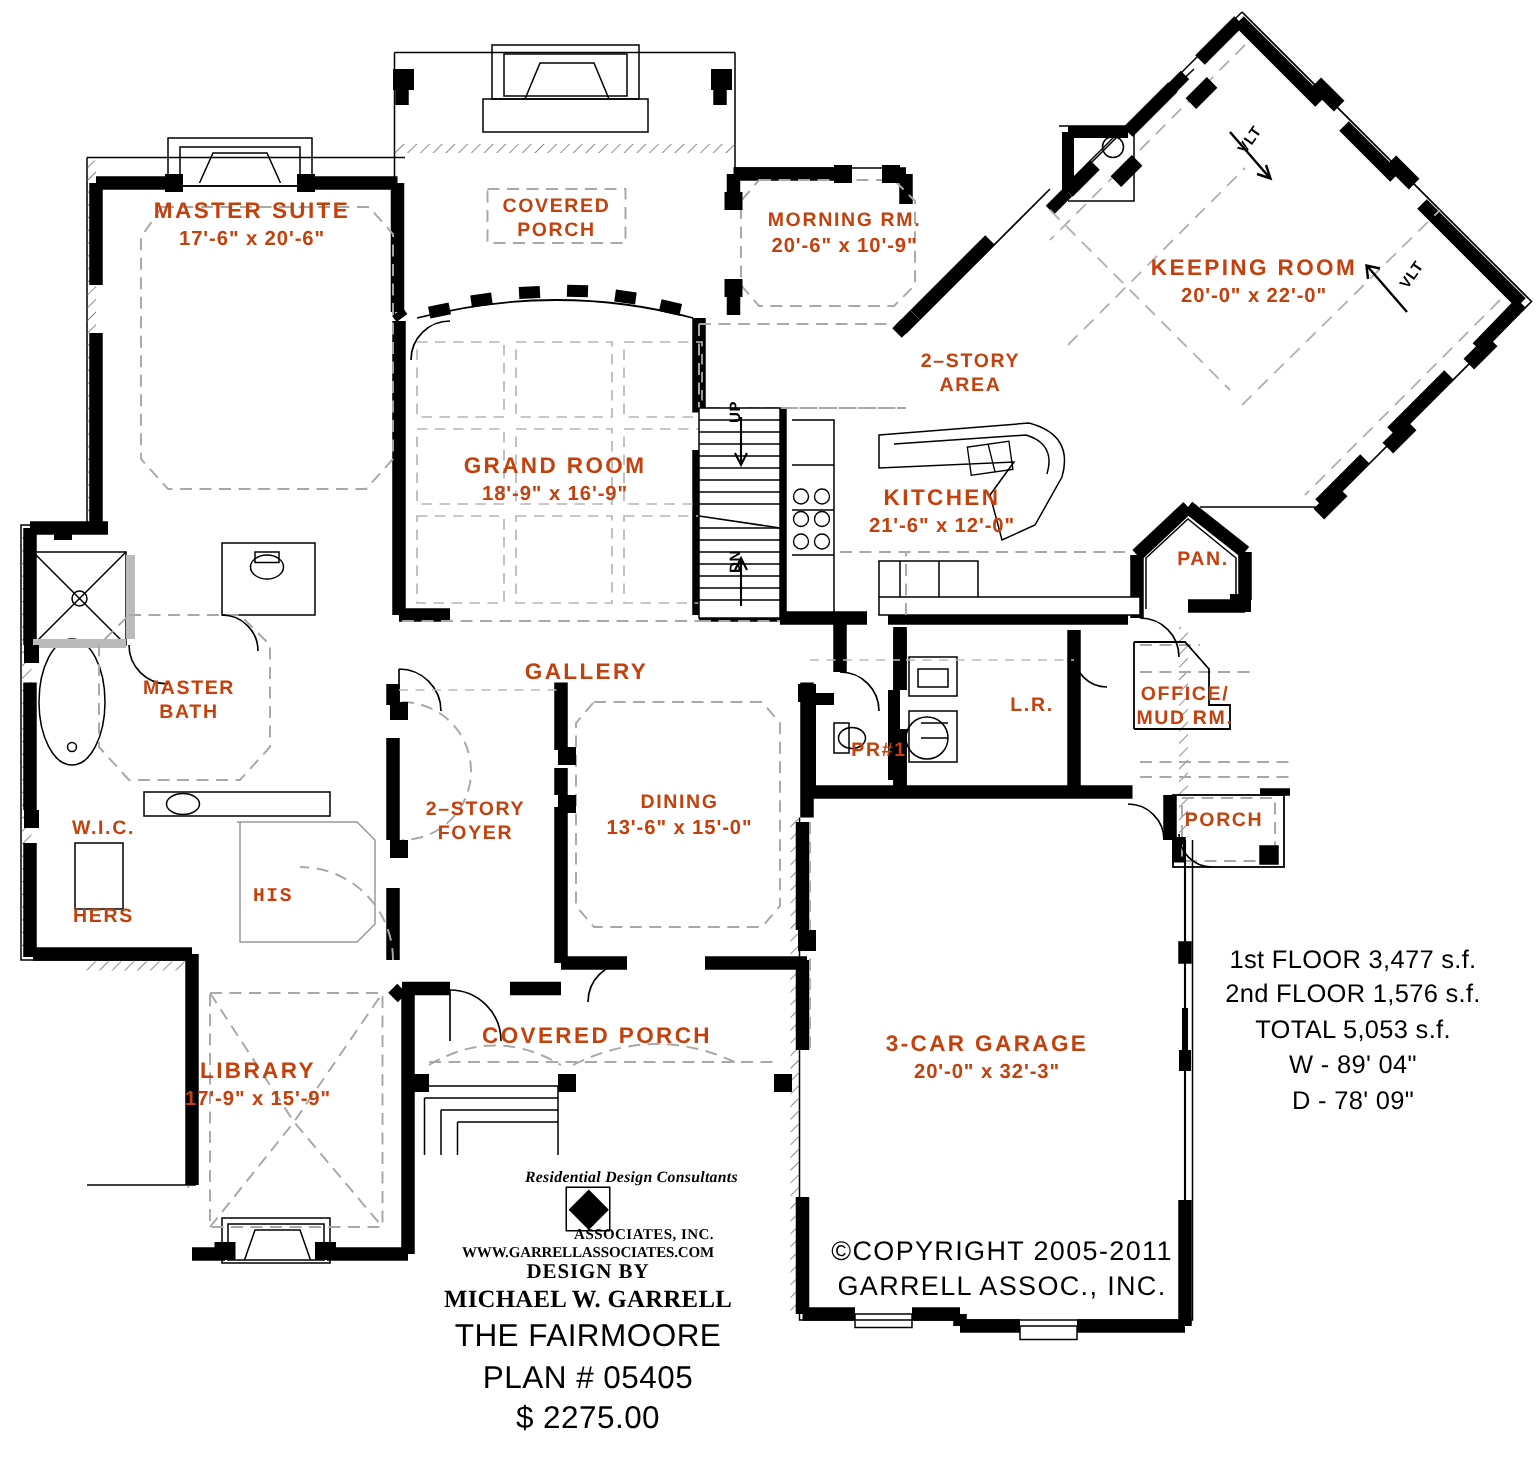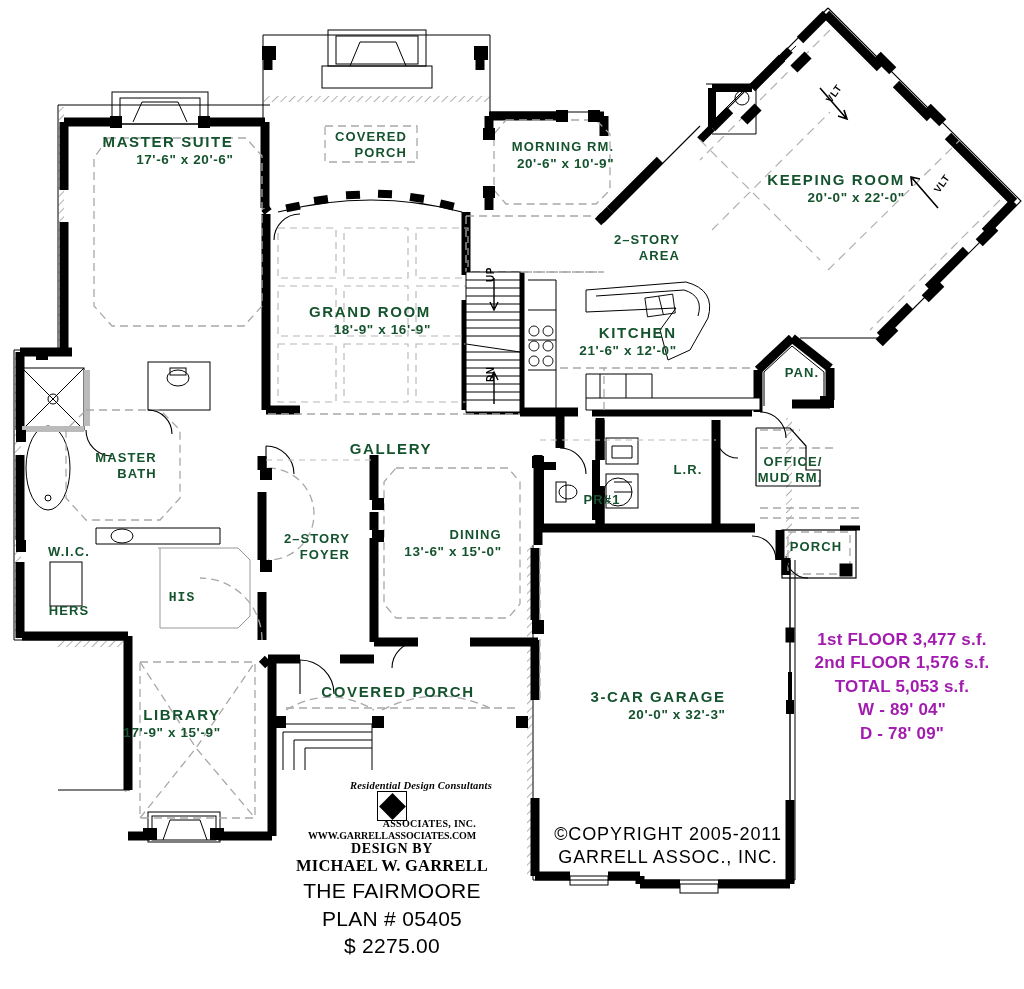--- a/index.html
+++ b/index.html
@@ -22,24 +22,24 @@
   #plan-svg {
     position: absolute;
     left: 0;
     top: 0;
     width: 1024px;
     height: 989px;
   }
   
   .lbl {
     position: absolute;
-    color: #14532d;
+    color: #c2410c;
     font-family: "Liberation Sans", sans-serif;
     font-weight: bold;
-    text-align: right;
+    text-align: center;
     line-height: 1.12;
     white-space: nowrap;
     letter-spacing: 0.4px;
     transform: translate(-50%, -50%);
     pointer-events: none;
   }
   .lbl .rn {
     display: block;
     font-size: 15px;
     letter-spacing: 1.6px;
@@ -75,23 +75,22 @@
     pointer-events: none;
   }
 
   
   #spec-block {
     position: absolute;
     left: 790px;
     top: 628px;
     width: 224px;
     text-align: center;
-    color: #a21caf;
+    color: #000000;
     pointer-events: none;
-    font-weight: bold;
   }
   #spec-block .spec-line {
     display: block;
     font-size: 17px;
     line-height: 1.38;
     font-family: "Liberation Sans", sans-serif;
     letter-spacing: 0.2px;
     white-space: nowrap;
   }
 
@@ -686,21 +685,21 @@
 
   <div class="lbl sm" style="left:688px; top:470px;">
     <span class="rn">L.R.</span>
   </div>
 
   <div class="lbl sm two" style="left:790px; top:470px;">
     <span class="rn">OFFICE/</span>
     <span class="rn">MUD  RM.</span>
   </div>
 
-  <div class="lbl sm" style="left:602px; top:500px;">
+  <div class="lbl sm" style="left:586px; top:500px;">
     <span class="rn">PR#1</span>
   </div>
 
   <div class="lbl sm two" style="left:126px; top:466px;">
     <span class="rn">MASTER</span>
     <span class="rn">BATH</span>
   </div>
 
   <div class="lbl sm" style="left:816px; top:547px;">
     <span class="rn">PORCH</span>

